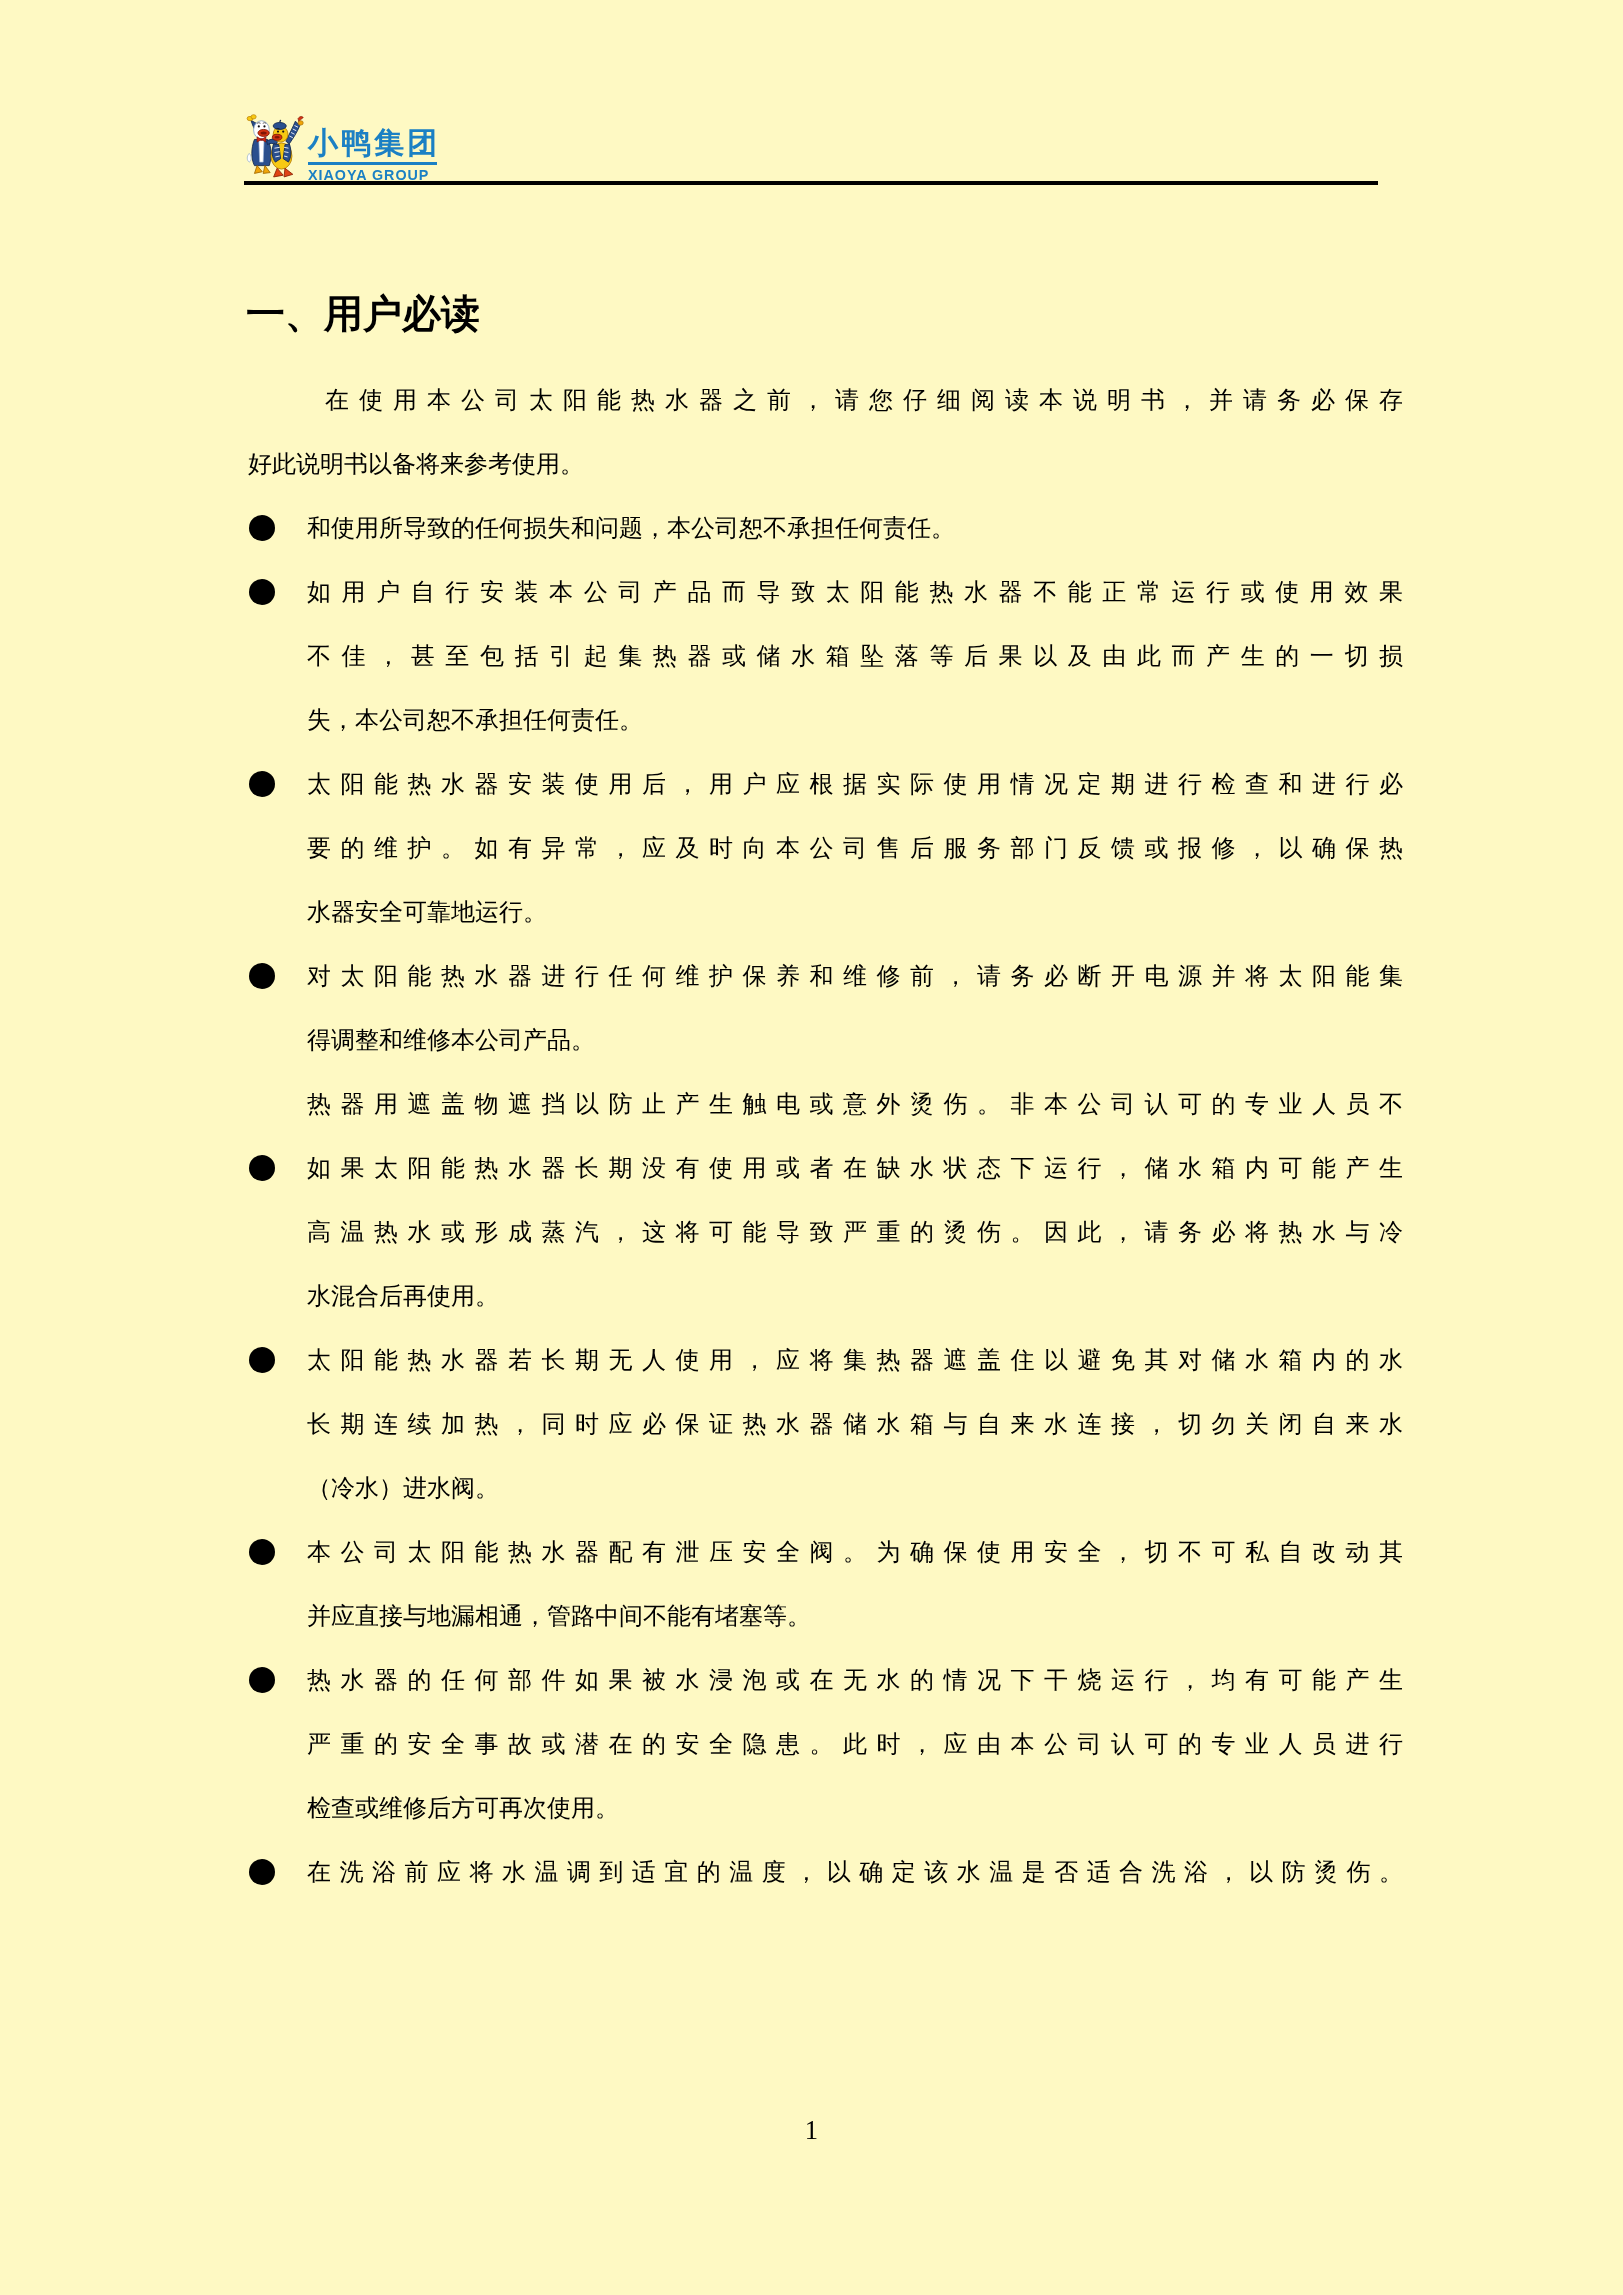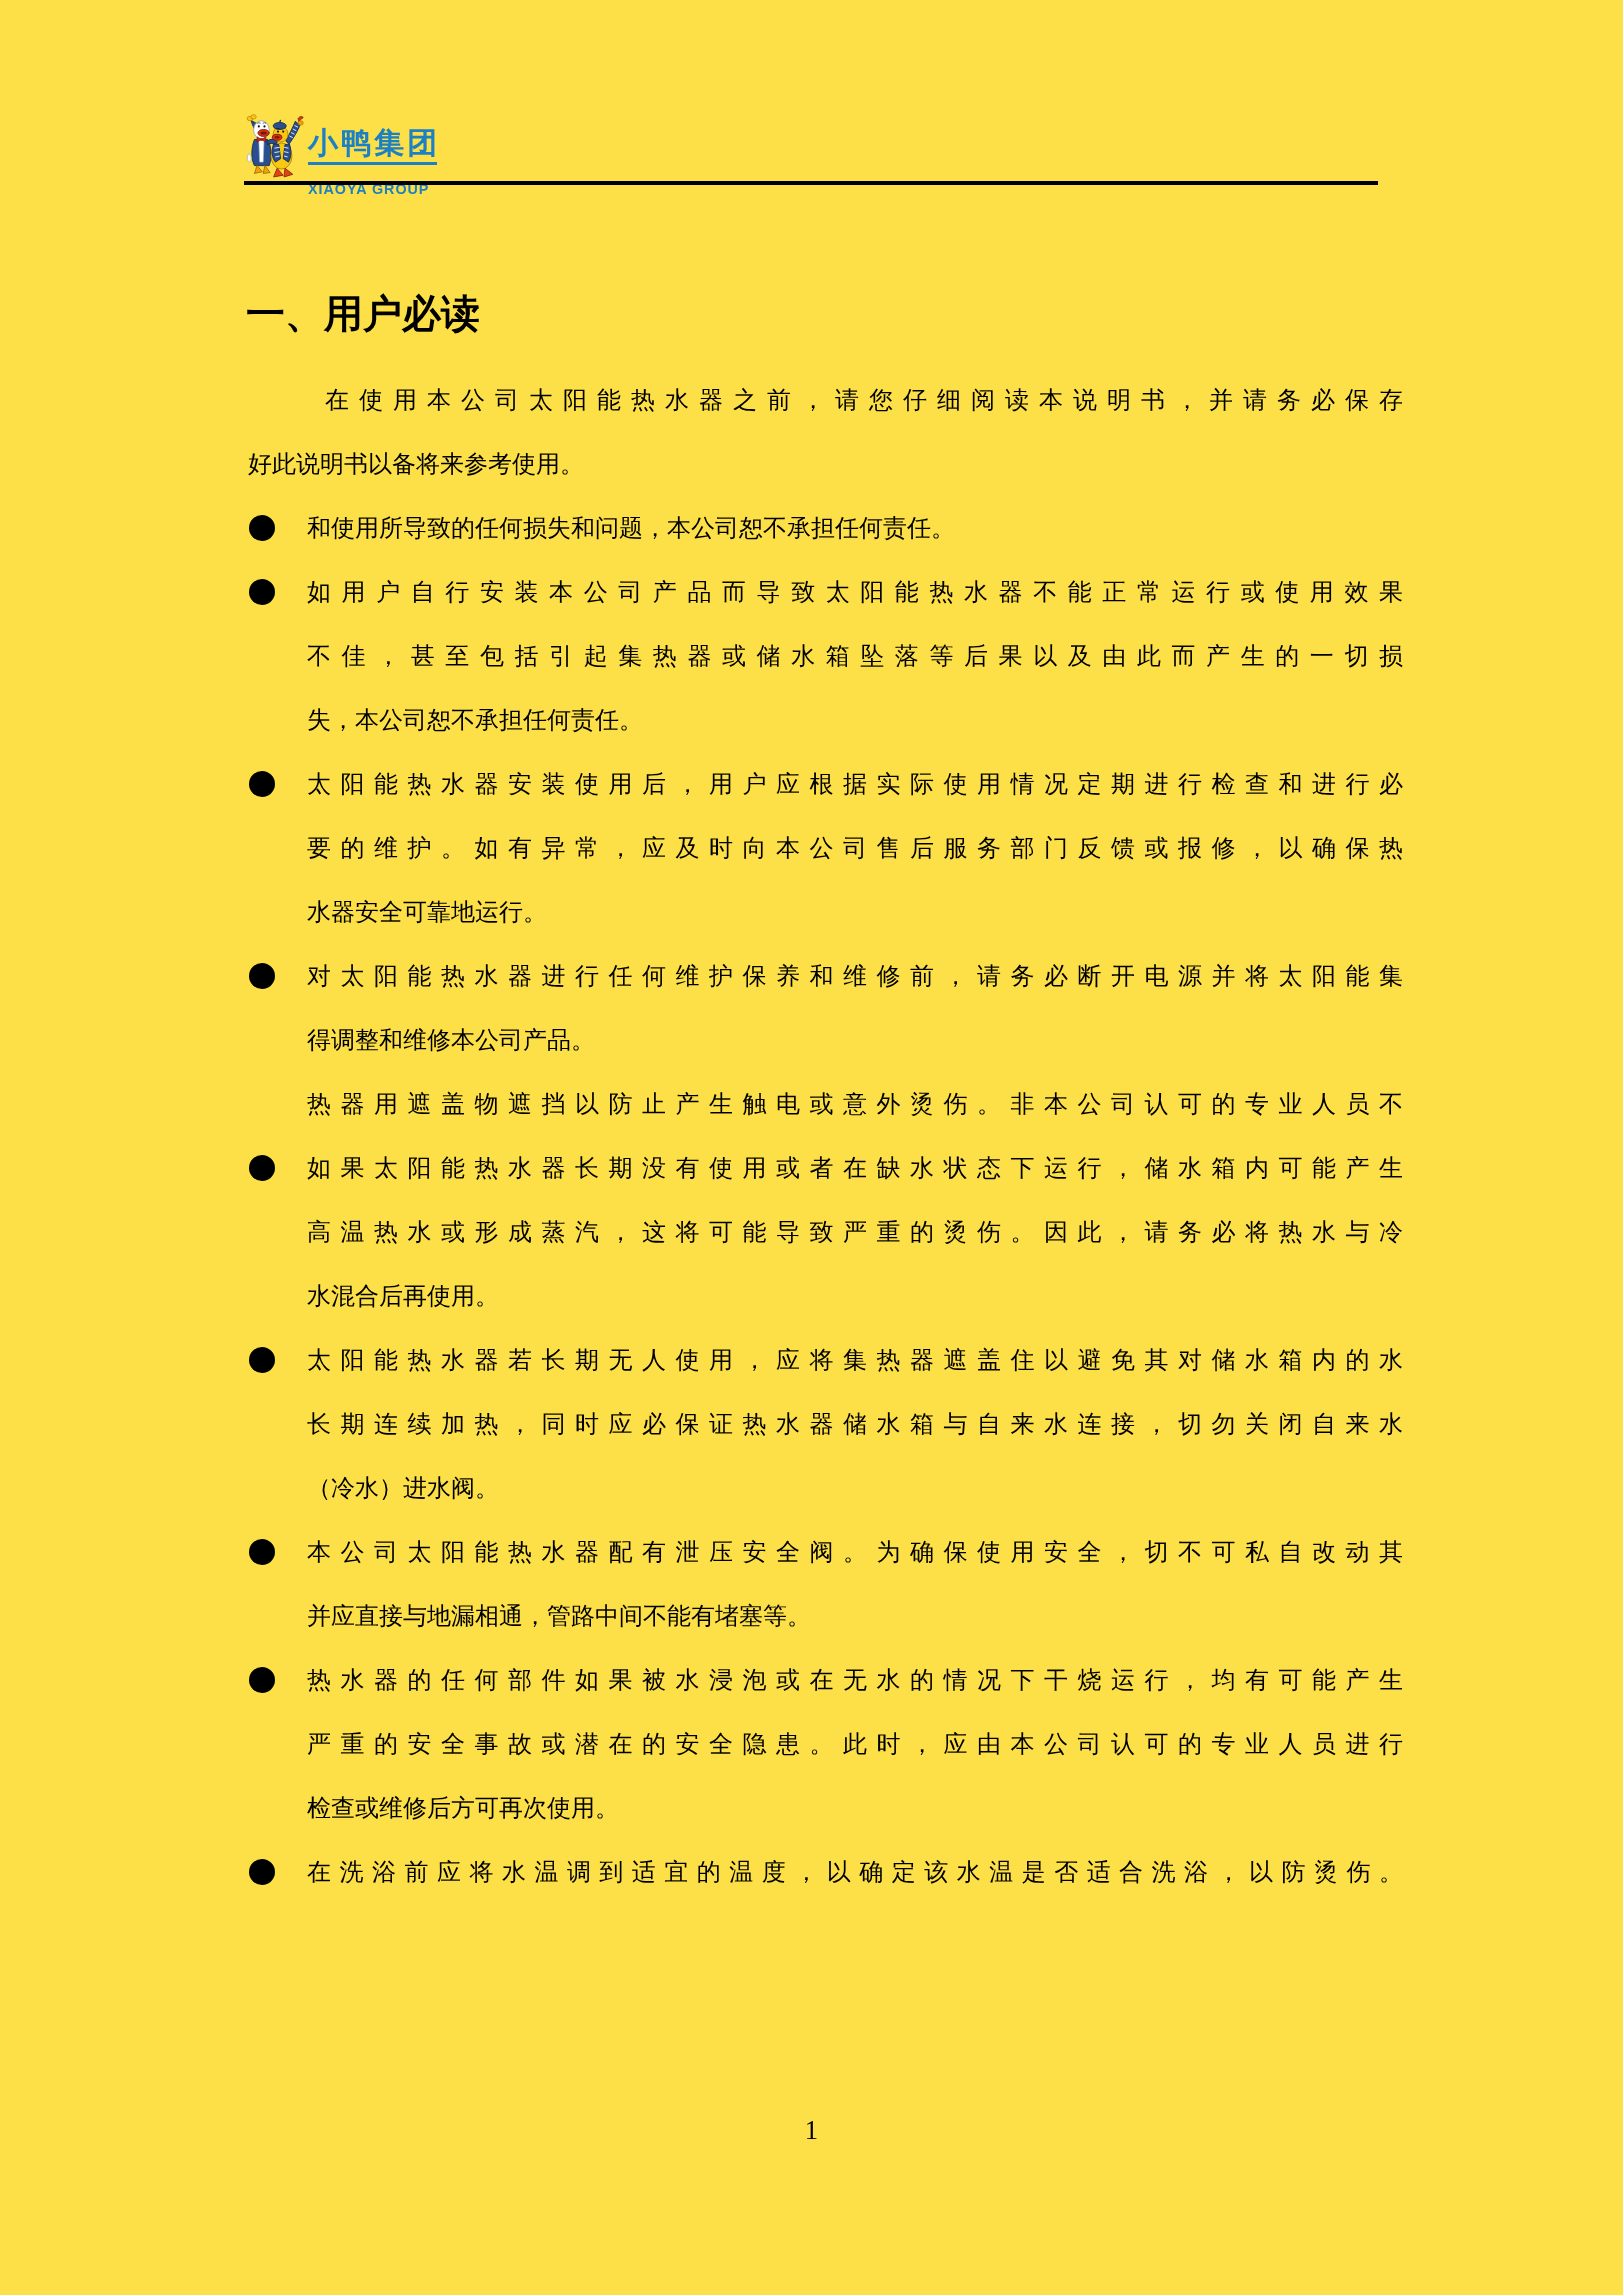--- a/index.html
+++ b/index.html
@@ -1,20 +1,20 @@
 <!DOCTYPE html>
 <html style="font-size:8.2px"><head>
 <meta charset="utf-8">
 <style>
   html, body { margin: 0; padding: 0; background: #ffffff; }
   .page {
     position: relative;
     width: 1623px;
     height: 2295px;
-    background: #fde047;
+    background: #fef9c3;
     overflow: hidden;
     color: #000000;
     font-family: "Liberation Serif", "DejaVu Serif", serif;
   }
 
   
   .header-logo { position: absolute; left: 244px; top: 113px; width: 460px; height: 72px; }
   .mascot { position: absolute; left: 0; top: 0; width: 61px; height: 66px; }
   .brand { position: absolute; left: 64px; top: 14.3px; }
   .brand-cn {
@@ -27,21 +27,21 @@
     white-space: nowrap;
   }
   .brand-underline { width: 129px; height: 2.6px; margin-top: 3.1px; background: #1b80c4; }
   .brand-en {
     font-family: "Liberation Sans", "DejaVu Sans", sans-serif;
     font-weight: bold;
     font-size: 14.3px;
     line-height: 16.4px;
     letter-spacing: 1px;
     color: #1b80c4;
-    margin-top: 16px;
+    margin-top: 2px;
     white-space: nowrap;
   }
   .header-rule { position: absolute; left: 244px; top: 181px; width: 1134px; height: 3.6px; background: #000000; }
 
   
   .section-title {
     position: absolute;
     left: 246px;
     top: 286px;
     font-family: "Liberation Sans", "DejaVu Sans", sans-serif;

